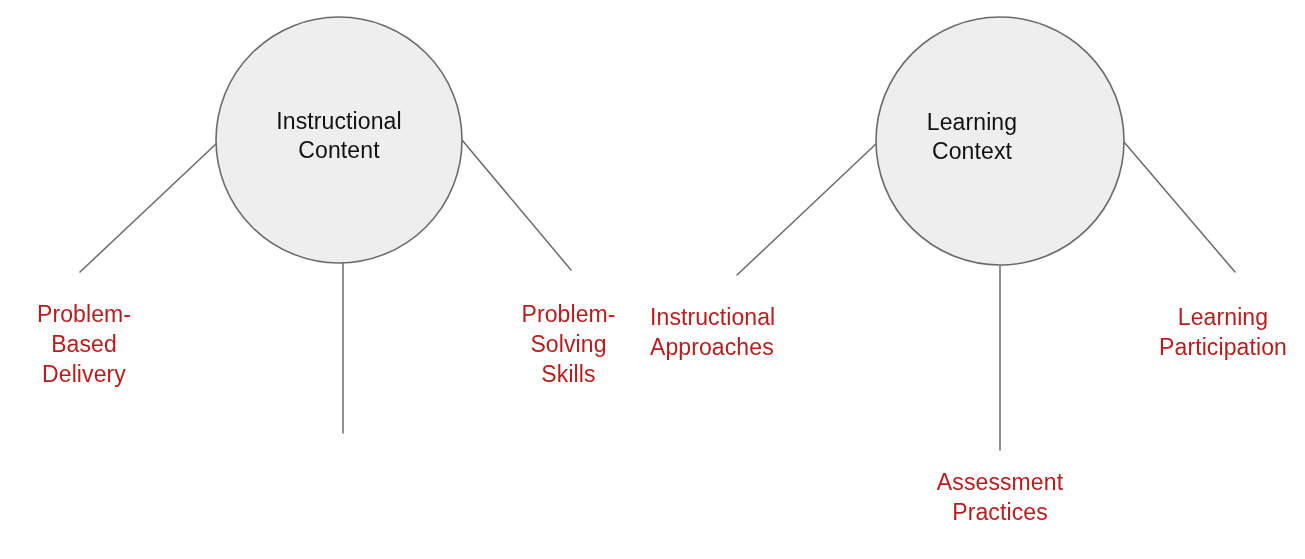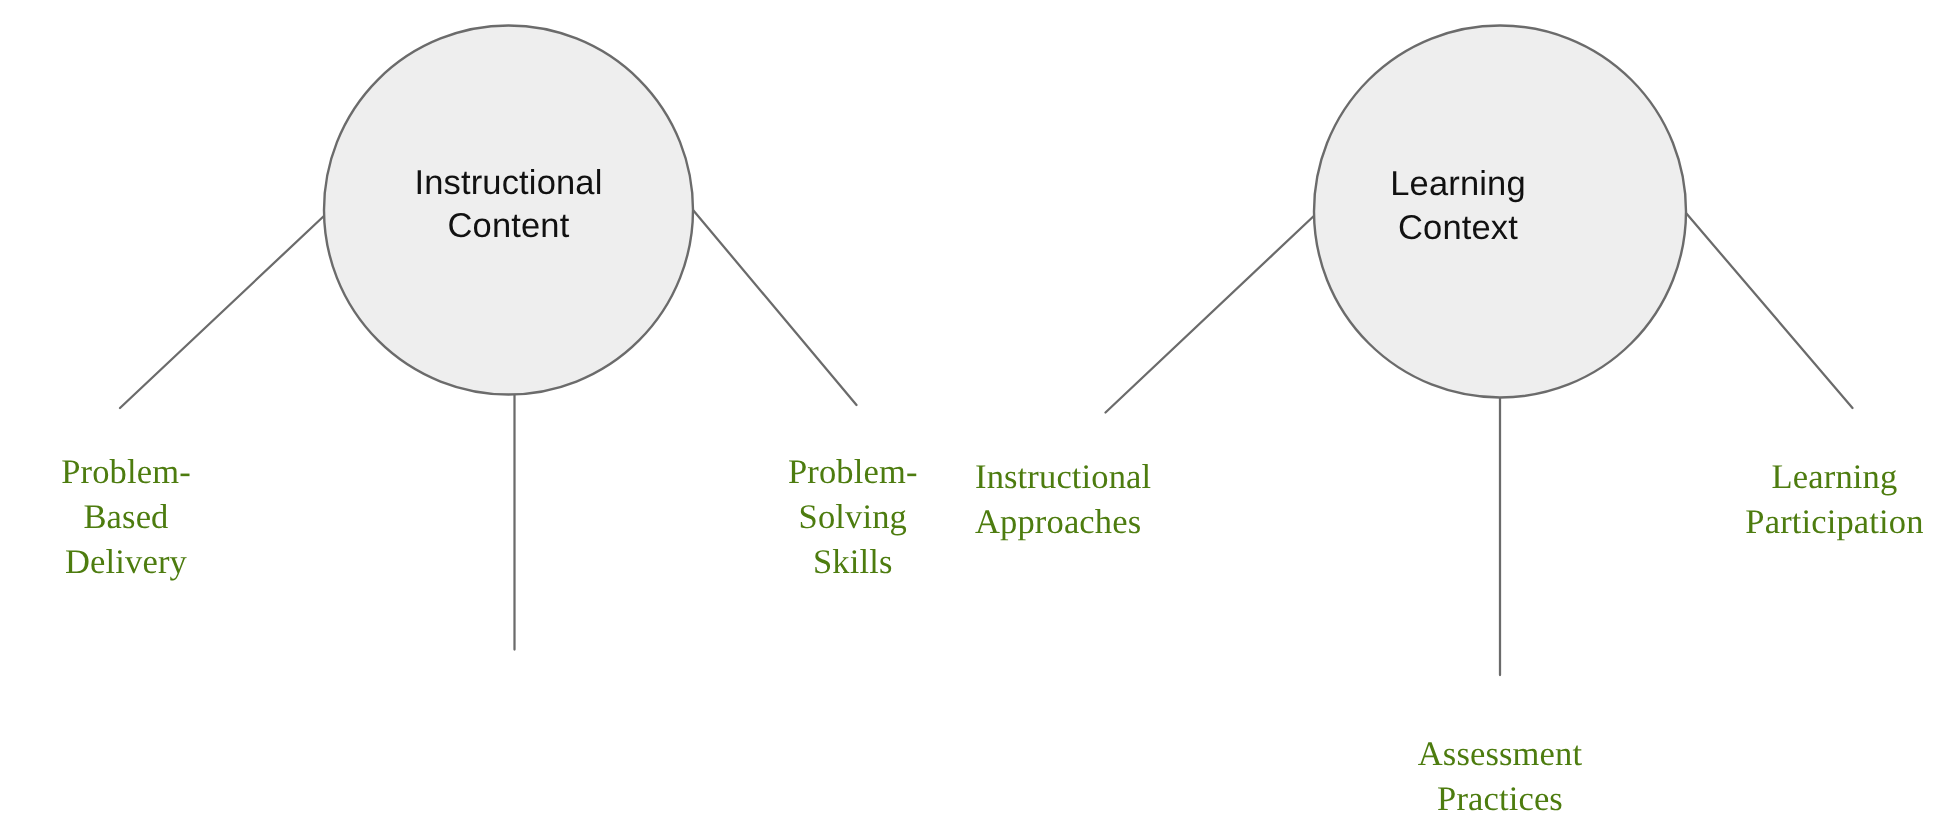--- a/index.html
+++ b/index.html
@@ -41,24 +41,24 @@
     text-align: center;
     color: #111111;
     font-size: 23px;
     line-height: 1.28;
     font-family: "Liberation Sans", sans-serif;
     letter-spacing: 0.1px;
     white-space: pre-line;
   }
   .leaf-label {
     position: absolute;
-    color: #4d7c0f;
+    color: #b91c1c;
     font-size: 23px;
     line-height: 1.30;
-    font-family: Liberation Serif, serif;
+    font-family: Liberation Sans, sans-serif;
     letter-spacing: 0.1px;
     white-space: pre-line;
   }
   .align-center { text-align: center; }
   .align-left { text-align: left; }
 </style>
 </head>
 <body>
 
 <div id="canvas">
@@ -89,19 +89,19 @@
   <div class="leaf-label align-center" style="left:495px; top:300px; width:147px;">Problem-
 Solving
 Skills</div>
 
   <div class="circle-label" style="left:852px; top:108px; width:240px;">Learning
 Context</div>
 
   <div class="leaf-label align-left" style="left:650px; top:303px; width:200px;">Instructional
 Approaches</div>
 
-  <div class="leaf-label align-center" style="left:902px; top:488px; width:196px;">Assessment
+  <div class="leaf-label align-center" style="left:902px; top:468px; width:196px;">Assessment
 Practices</div>
 
   <div class="leaf-label align-center" style="left:1144px; top:303px; width:158px;">Learning
 Participation</div>
 
 </div>
 
 </body></html>

